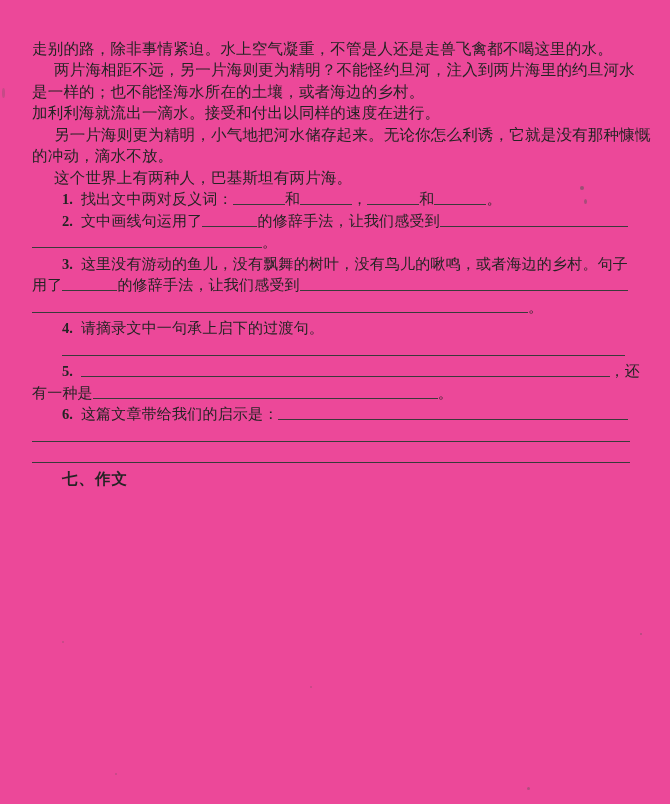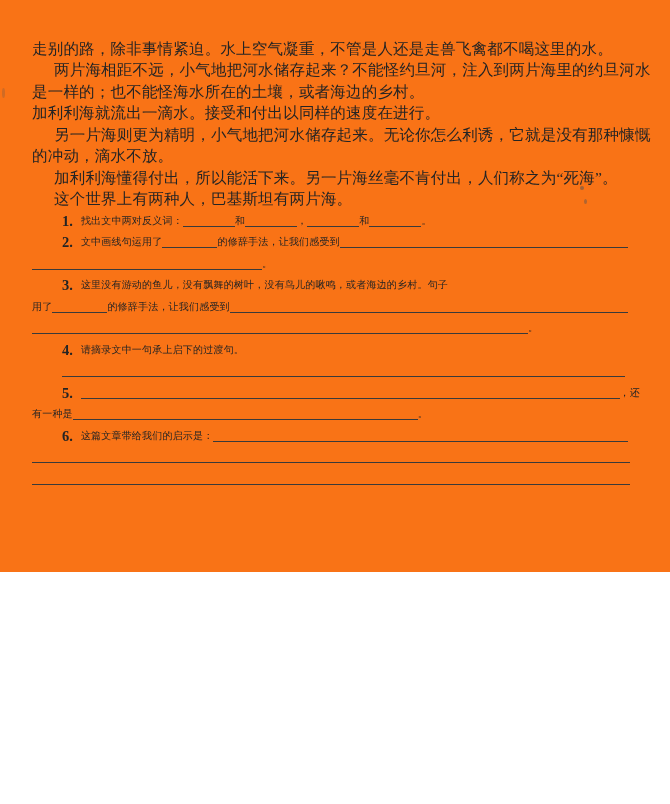--- a/index.html
+++ b/index.html
@@ -4,22 +4,22 @@
 <style>
   html,body{margin:0;padding:0;}
   body{
     width:670px;height:804px;
     background:#ffffff;
     font-family:"Liberation Serif","DejaVu Serif",serif;
     overflow:hidden;
   }
   .page{
     position:relative;
-    width:670px;height:572px;
-    background:#f97316;
+    width:670px;height:804px;
+    background:#ec4899;
     color:#242424;
     overflow:hidden;
   }
   .content{
     position:absolute;
     left:32px;top:36px;
     width:608px;
   }
   
   .row{
@@ -28,21 +28,21 @@
     height:21.5px;
     white-space:pre;
   }
   .row span{display:block;}
   .ptext{
     font-size:15.5px;
     line-height:18px;
     letter-spacing:0.2px;
   }
   .qtext{
-    font-size:10px;
+    font-size:15px;
     line-height:18px;
     letter-spacing:0.2px;
   }
   .ctext{
     font-size:15px;
     line-height:18px;
     letter-spacing:0.2px;
   }
   .qnum{
     font-size:14.5px;
@@ -73,44 +73,46 @@
   }
   .questions-block{margin-top:0;}
 </style>
 </head>
 <body>
 
 <div class="page">
   <div class="content">
     <section>
         <div class="row"><span class="ptext">走别的路，除非事情紧迫。水上空气凝重，不管是人还是走兽飞禽都不喝这里的水。</span></div>
-        <div class="row indent-passage"><span class="ptext">两片海相距不远，小气地把河水储存起来？不能怪约旦河，注入到两片海里的约旦河水</span></div>
+        <div class="row indent-passage"><span class="ptext">两片海相距不远，另一片海则更为精明？不能怪约旦河，注入到两片海里的约旦河水</span></div>
         <div class="row"><span class="ptext">是一样的；也不能怪海水所在的土壤，或者海边的乡村。</span></div>
         <div class="row"><span class="ptext">加利利海就流出一滴水。接受和付出以同样的速度在进行。</span></div>
         <div class="row indent-passage"><span class="ptext">另一片海则更为精明，小气地把河水储存起来。无论你怎么利诱，它就是没有那种慷慨</span></div>
         <div class="row"><span class="ptext">的冲动，滴水不放。</span></div>
-        <div class="row indent-passage"><span class="ptext">加利利海懂得付出，所以能活下来。另一片海丝毫不肯付出，人们称之为“死海”。</span></div>
         <div class="row indent-passage"><span class="ptext">这个世界上有两种人，巴基斯坦有两片海。</span></div>
       </section>
     <section class="questions-block">
         <div class="row indent-q"><span class="qnum">1.</span><span class="qtext">找出文中两对反义词：</span><span class="blank" style="width: 52px;"></span><span class="qtext">和</span><span class="blank" style="width: 52px;"></span><span class="qtext">，</span><span class="blank" style="width: 52px;"></span><span class="qtext">和</span><span class="blank" style="width: 52px;"></span><span class="qtext">。</span></div>
         <div class="row indent-q"><span class="qnum">2.</span><span class="qtext">文中画线句运用了</span><span class="blank" style="width: 55px;"></span><span class="qtext">的修辞手法，让我们感受到</span><span class="blank grow" style="margin-right: 12px;"></span></div>
         <div class="row"><span class="blank" style="width: 230px;"></span><span class="qtext">。</span></div>
         <div class="row indent-q"><span class="qnum">3.</span><span class="qtext">这里没有游动的鱼儿，没有飘舞的树叶，没有鸟儿的啾鸣，或者海边的乡村。句子</span></div>
         <div class="row"><span class="qtext">用了</span><span class="blank" style="width: 55px;"></span><span class="qtext">的修辞手法，让我们感受到</span><span class="blank grow" style="margin-right: 12px;"></span></div>
         <div class="row"><span class="blank" style="width: 496px;"></span><span class="qtext">。</span></div>
         <div class="row indent-q"><span class="qnum">4.</span><span class="qtext">请摘录文中一句承上启下的过渡句。</span></div>
         <div class="row indent-q"><span class="blank" style="width: 563px;"></span></div>
         <div class="row indent-q"><span class="qnum">5.</span><span class="blank grow"></span><span class="qtext">，还</span></div>
         <div class="row"><span class="qtext">有一种是</span><span class="blank" style="width: 345px;"></span><span class="qtext">。</span></div>
         <div class="row indent-q"><span class="qnum">6.</span><span class="qtext">这篇文章带给我们的启示是：</span><span class="blank grow" style="margin-right: 12px;"></span></div>
         <div class="row"><span class="blank grow" style="margin-right: 10px;"></span></div>
         <div class="row"><span class="blank grow" style="margin-right: 10px;"></span></div>
       </section>
     <section>
+      <div class="row indent-q">
+        <span class="comp-heading">七、作文</span>
+      </div>
     </section>
   </div>
 <div class="speck" style="left: 580px; top: 186px; width: 4px; height: 4px; opacity: 0.55;"></div>
     <div class="speck" style="left: 584px; top: 199px; width: 3px; height: 5px; opacity: 0.45;"></div>
     <div class="speck" style="left: 2px; top: 88px; width: 3px; height: 10px; opacity: 0.25;"></div>
     <div class="speck" style="left: 640px; top: 633px; width: 2px; height: 2px; opacity: 0.4;"></div>
     <div class="speck" style="left: 62px; top: 641px; width: 2px; height: 2px; opacity: 0.3;"></div>
     <div class="speck" style="left: 310px; top: 686px; width: 2px; height: 2px; opacity: 0.3;"></div>
     <div class="speck" style="left: 115px; top: 773px; width: 2px; height: 2px; opacity: 0.3;"></div>
     <div class="speck" style="left: 527px; top: 787px; width: 3px; height: 3px; opacity: 0.4;"></div>

